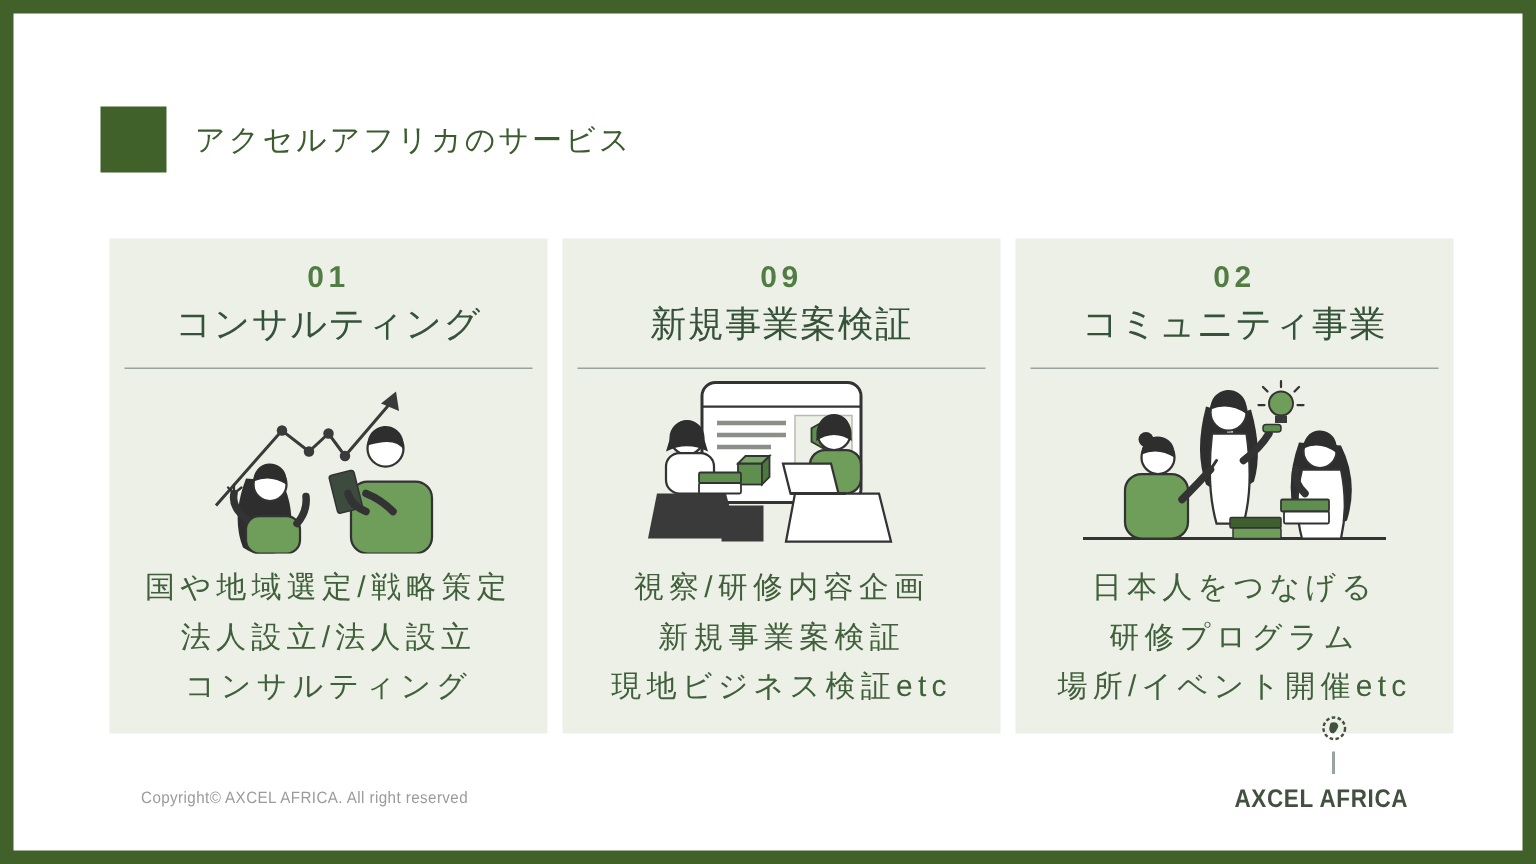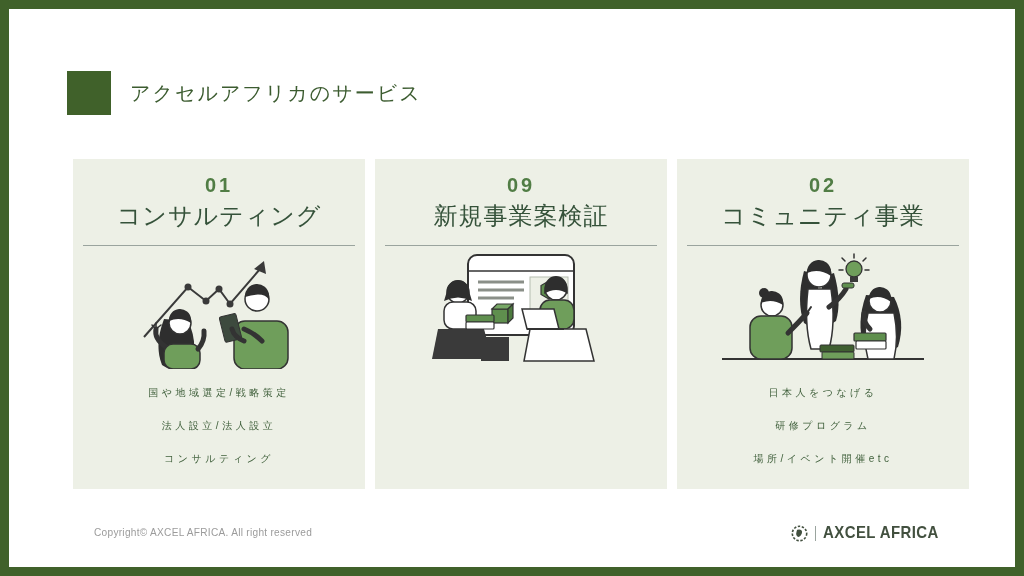--- a/index.html
+++ b/index.html
@@ -73,21 +73,21 @@
     display:flex;
     align-items:center;
     justify-content:center;
   }
   .card-illustration svg { display:block; }
   .card-lines {
     margin-top:6px;
   }
   .card-line {
     display:block;
-    font-size:10px;
+    font-size:20px;
     color:#40603c;
     letter-spacing:3.5px;
     line-height:33px;
     white-space:nowrap;
   }
   
   .copyright {
     position:absolute;
     left:85px; bottom:29px;
     font-size:11px;
@@ -95,20 +95,21 @@
     letter-spacing:0.3px;
     transform:scaleX(0.92);
     transform-origin:left center;
   }
   .logo {
     position:absolute;
     right:60px; bottom:24px;
     display:flex;
     align-items:center;
     gap:7px;
+    flex-direction:column;
   }
   .logo-bar {
     width:1.5px; height:15px;
     background:#9aa49e;
   }
   .logo-text {
     font-size:17px;
     font-weight:bold;
     color:#42503f;
     letter-spacing:0.5px;
@@ -194,20 +195,25 @@
           <rect x="60" y="73" width="28" height="7" rx="1" fill="#ffffff" stroke="#333333" stroke-width="1.2"></rect>
           <rect x="75" y="88" width="28" height="24" fill="#3a3a3a"></rect>
 
           <circle cx="150" cy="40" r="11" fill="#ffffff" stroke="#333333" stroke-width="1.5"></circle>
           <path d="M139,38 a11,11 0 0 1 22,0 l1,7 q-12,-8 -24,0 z" fill="#2e2e2e"></path>
           <rect x="134" y="51" width="34" height="29" rx="10" fill="#6f9e5b" stroke="#333333" stroke-width="1.5"></rect>
           <path d="M124,80 h56 l8,32 h-70 z" fill="#ffffff" stroke="#333333" stroke-width="1.5"></path>
           <polygon points="116,60 148,60 153,80 121,80" fill="#ffffff" stroke="#333333" stroke-width="1.5"></polygon>
           <line x1="121" y1="80" x2="158" y2="80" stroke="#333333" stroke-width="2"></line>
         </svg>
+      </div>
+      <div class="card-lines">
+        <span class="card-line">視察/研修内容企画</span>
+        <span class="card-line">新規事業案検証</span>
+        <span class="card-line">現地ビジネス検証etc</span>
       </div>
     </div>
 
     <div class="card">
       <div class="card-number">02</div>
       <div class="card-title">コミュニティ事業</div>
       <hr class="card-divider">
       <div class="card-illustration">
         <svg width="230" height="120" viewBox="0 0 230 120">
 

